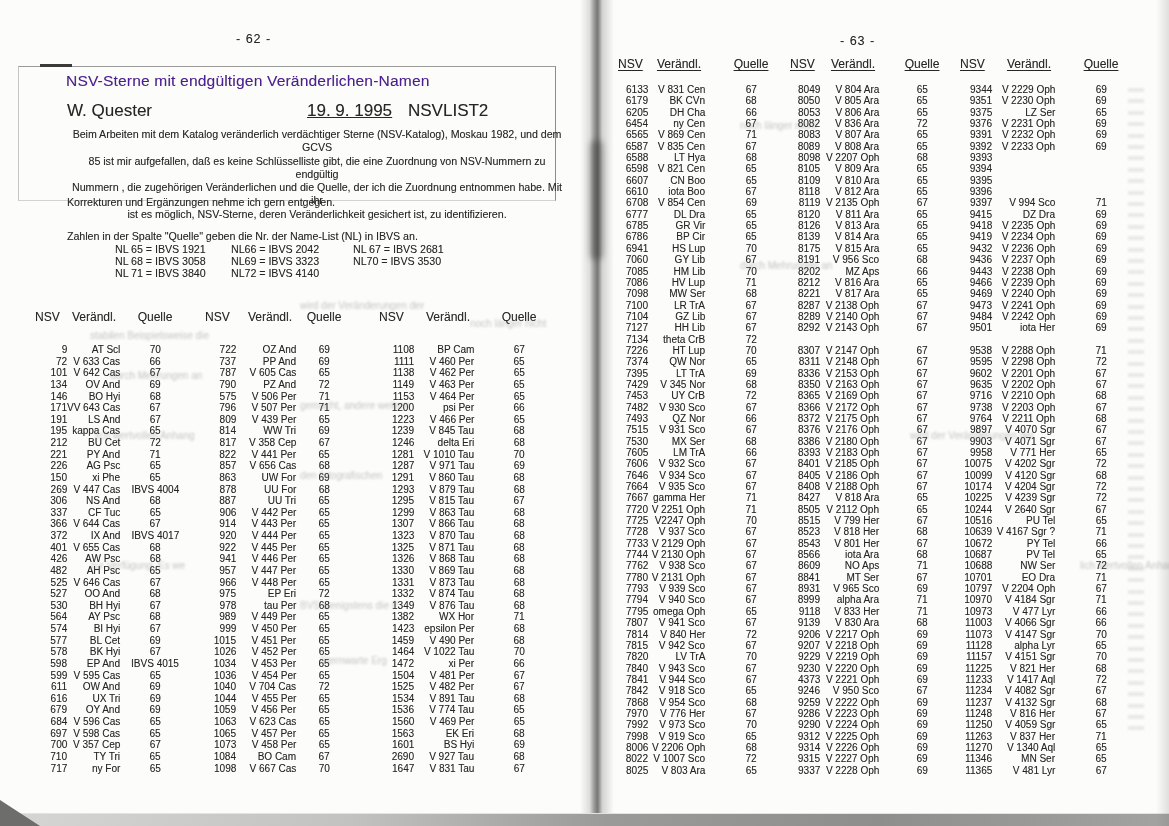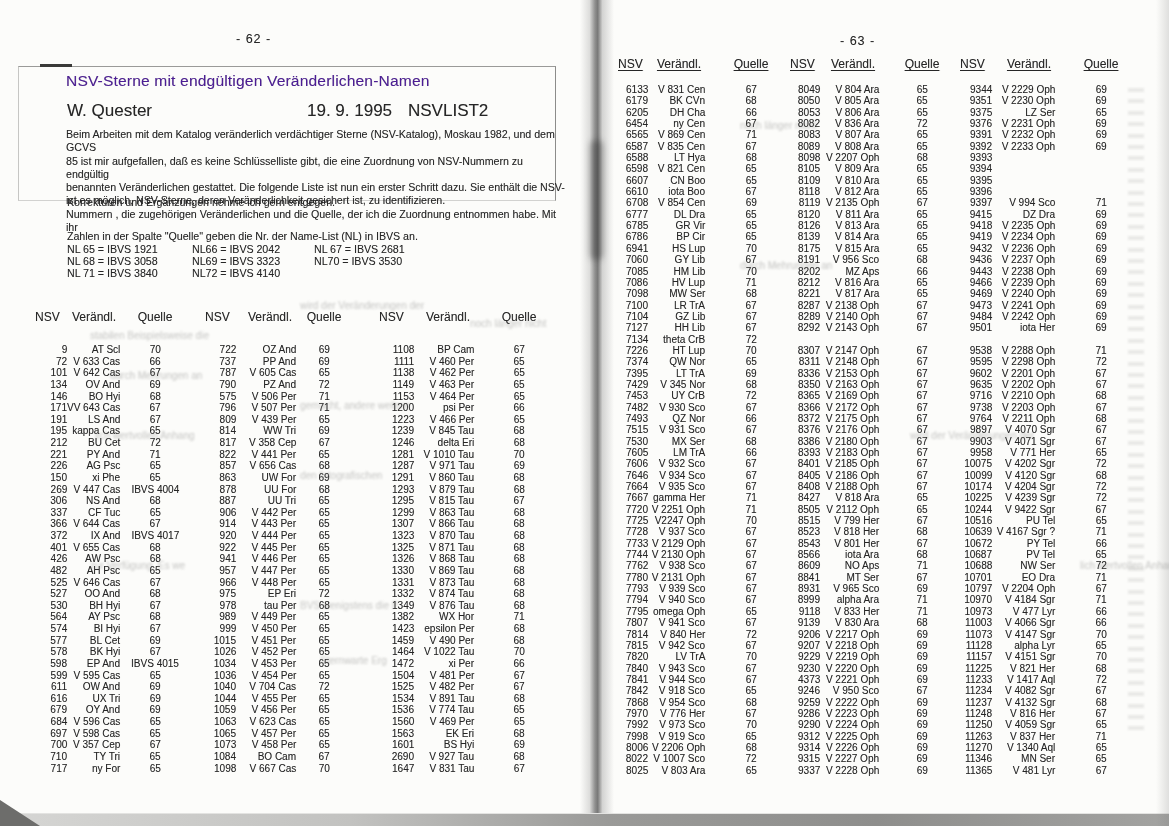--- a/index.html
+++ b/index.html
@@ -60,21 +60,21 @@
       rgba(140,140,138,0.35) 0 4px, rgba(0,0,0,0) 4px 11.4px);
   }
   
   .pagenum{font-size:12.5px;letter-spacing:1px;}
   .title{font-size:15.5px;letter-spacing:0.2px;color:#4c1d95;}
   .byline{font-size:17px;}
   .intro{font-size:10.6px;line-height:13.3px;width:502px;}
   .note{font-size:10.6px;}
   .nlrow{font-size:10.6px;line-height:12.2px;white-space:nowrap;}
   .nlrow span{display:inline-block;}
-  .nl-c0{width:125px;} .nl-c1{width:122px;}
+  .nl-c0{width:116px;margin-left:48px;} .nl-c1{width:122px;}
   
   .thead,.trow{
     display:grid;
     grid-template-columns:var(--w1) var(--w2) var(--w3);
     font-size:10px;
     height:var(--rh);line-height:var(--rh);
     white-space:nowrap;
   }
   .thead{--rh:14px;font-size:12px;}
   .tcol .trow:nth-child(odd){ transform:translateX(0.3px);}
@@ -99,29 +99,28 @@
 
   <div class="abs" style="left:0;top:0;width:580px;height:826px;">
     <div class="abs pagenum" style="left:236px;top:32px;text-align:center;">- 62 -</div>
 
     <div class="abs title-box"></div>
     <div class="abs title-tick"></div>
 
     <div class="abs title" style="left:66px;top:72px;">NSV-Sterne mit endgültigen Veränderlichen-Namen</div>
 
     <div class="abs byline" style="left:67px;top:101px;">W. Quester</div>
-    <div class="abs byline" style="left:307px;top:101px;">19. 9. 1995</div>
+    <div class="abs byline" style="left:307px;top:101px;text-decoration:underline;">19. 9. 1995</div>
     <div class="abs byline" style="left:408px;top:101px;">NSVLIST2</div>
 
-    <div class="abs intro" style="left:66px;top:128px;">
+    <div class="abs intro" style="left:66px;top:128px;text-align:center;">
         <div>Beim Arbeiten mit dem Katalog veränderlich verdächtiger Sterne (NSV-Katalog), Moskau 1982, und dem GCVS</div>
         <div>85 ist mir aufgefallen, daß es keine Schlüsselliste gibt, die eine Zuordnung von NSV-Nummern zu endgültig</div>
-        <div>benannten Veränderlichen gestattet. Die folgende Liste ist nun ein erster Schritt dazu. Sie enthält die NSV-</div>
+        <div>Nummern , die zugehörigen Veränderlichen und die Quelle, der ich die Zuordnung entnommen habe. Mit ihr</div>
         <div>ist es möglich, NSV-Sterne, deren Veränderlichkeit gesichert ist, zu identifizieren.</div>
-        <div>Nummern , die zugehörigen Veränderlichen und die Quelle, der ich die Zuordnung entnommen habe. Mit ihr</div>
       </div>
 
     <div class="abs note" style="left:67px;top:196px;">Korrekturen und Ergänzungen nehme ich gern entgegen.</div>
 
     <div class="abs note" style="left:67px;top:230px;">Zahlen in der Spalte "Quelle" geben die Nr. der Name-List (NL) in IBVS an.</div>
 
     <div class="abs" style="left:67px;top:243px;">
         <div class="nlrow"><span class="nl-c0">NL 65 = IBVS 1921</span><span class="nl-c1">NL66 = IBVS 2042</span><span class="nl-c2">NL 67 = IBVS 2681</span></div>
         <div class="nlrow"><span class="nl-c0">NL 68 = IBVS 3058</span><span class="nl-c1">NL69 = IBVS 3323</span><span class="nl-c2">NL70 = IBVS 3530</span></div>
         <div class="nlrow"><span class="nl-c0">NL 71 = IBVS 3840</span><span class="nl-c1">NL72 = IBVS 4140</span><span class="nl-c2"></span></div>
@@ -1531,21 +1530,21 @@
           <span class="c-name">V 4204 Sgr</span>
           <span class="c-src">72</span>
         </div>
         <div class="trow">
           <span class="c-nsv">10225</span>
           <span class="c-name">V 4239 Sgr</span>
           <span class="c-src">72</span>
         </div>
         <div class="trow">
           <span class="c-nsv">10244</span>
-          <span class="c-name">V 9422 Sgr</span>
+          <span class="c-name">V 2640 Sgr</span>
           <span class="c-src">67</span>
         </div>
         <div class="trow">
           <span class="c-nsv">10516</span>
           <span class="c-name">PU Tel</span>
           <span class="c-src">65</span>
         </div>
         <div class="trow">
           <span class="c-nsv">10639</span>
           <span class="c-name">V 4167 Sgr ?</span>

